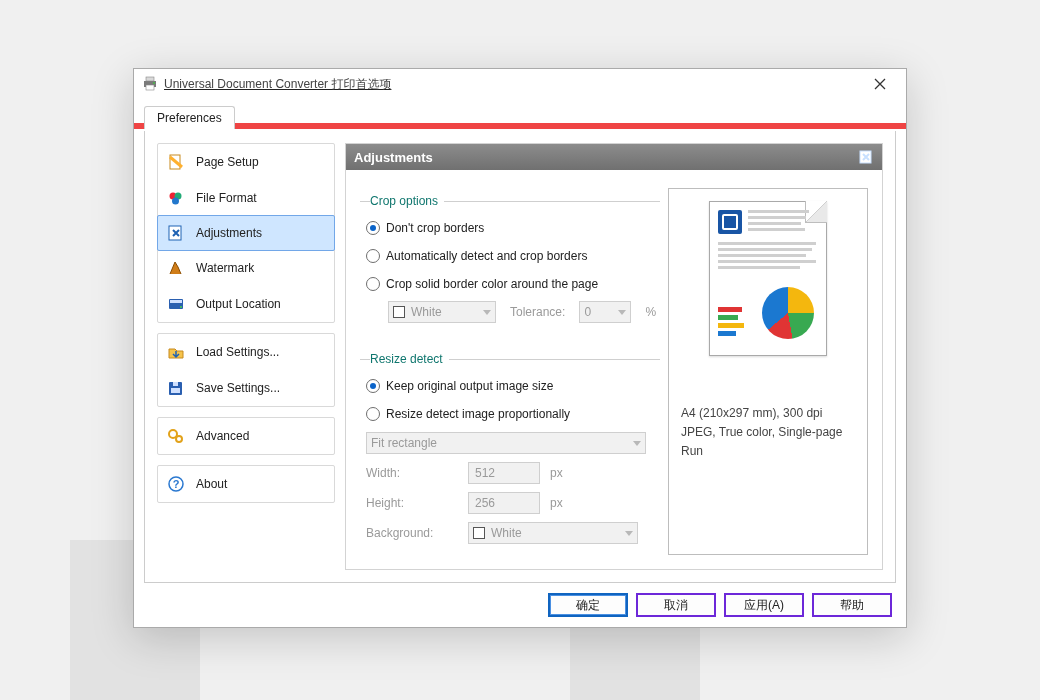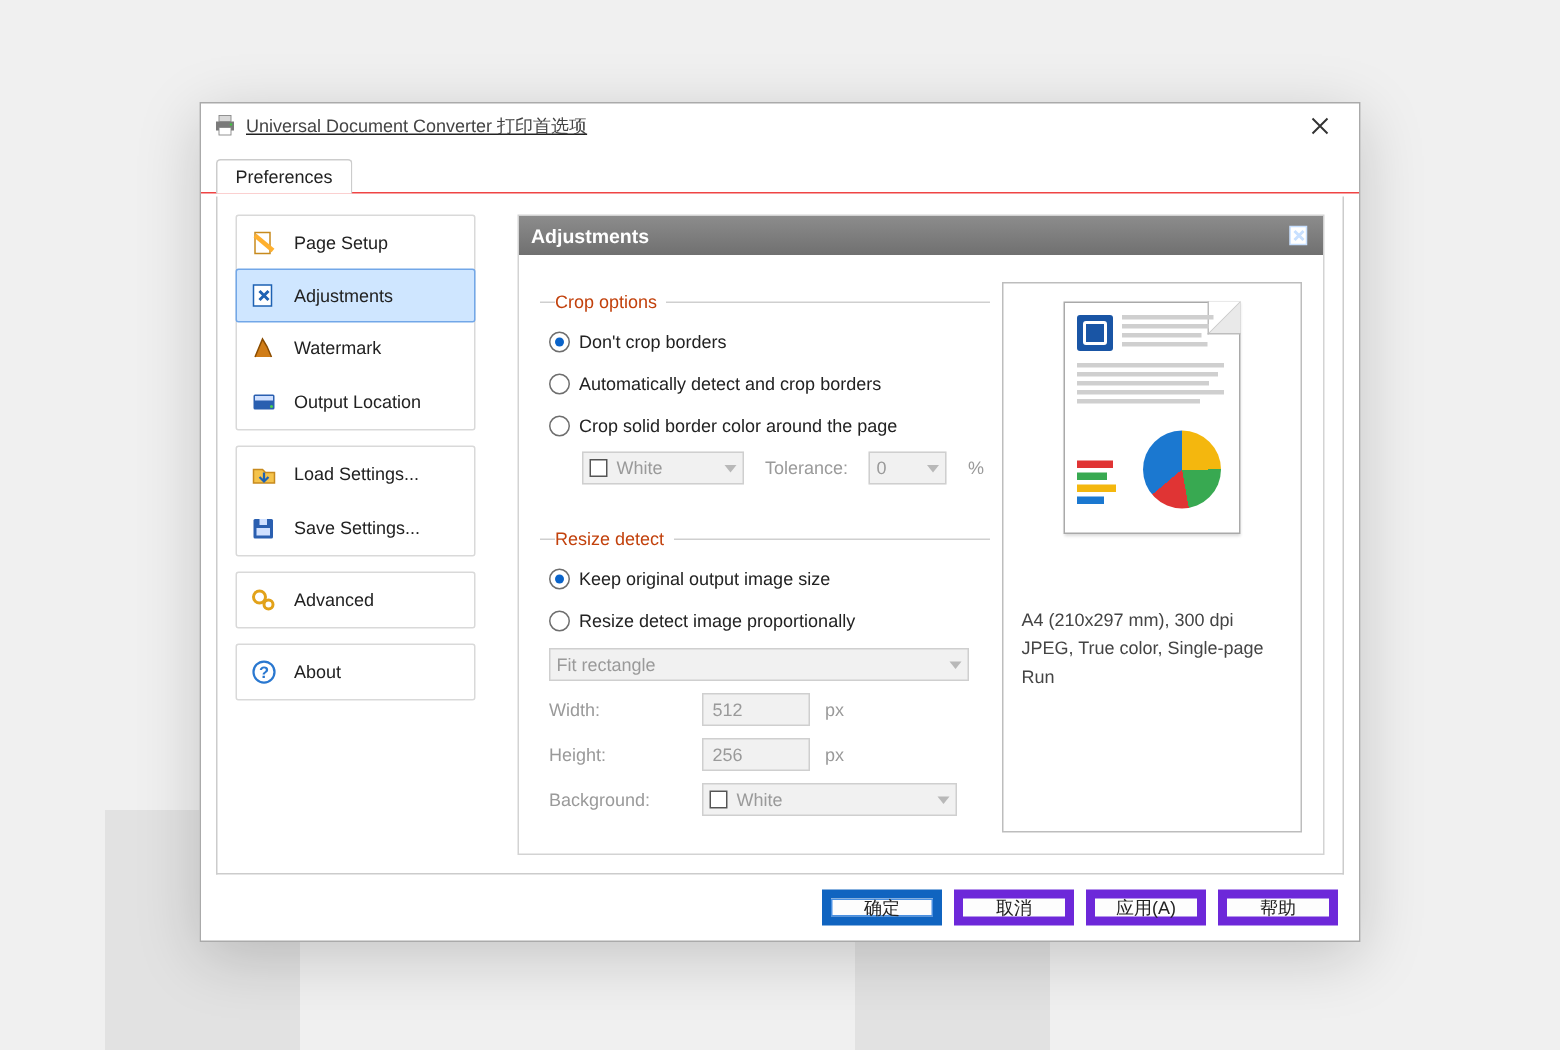--- a/index.html
+++ b/index.html
@@ -18,48 +18,48 @@
     background:#fff; border:1px solid #aaa; box-shadow:0 10px 40px rgba(0,0,0,.18); z-index:1; }
 
   .titlebar { height:30px; line-height:30px; display:flex; align-items:center;
     padding:0 8px; font-size:12px;text-decoration:underline; }
   .titlebar .printer-icon { width:16px; height:16px; margin-right:6px; }
   .titlebar .title-text { flex:1; color:#444; }
   .close-x { width:36px; height:26px; display:flex; align-items:center; justify-content:center;
     font-size:14px; color:#333; cursor:default; }
 
   .tab-row { position:relative; height:24px; margin-top:6px; padding-left:10px;
-    border-bottom:1px solid #ef4444; }
+    border-bottom:6px solid #ef4444; }
   .tab { display:inline-block; padding:4px 12px; border:1px solid #ccc; border-bottom:none;
     border-radius:3px 3px 0 0; background:#fff; position:relative; top:1px; font-size:12px; }
 
   .tabpage { position:absolute; left:10px; right:10px; top:62px; bottom:44px;
     border:1px solid #ccc; border-top:none; background:#fff; }
 
-  .sidebar { position:absolute; left:12px; top:12px; width:160px; bottom:12px; }
+  .sidebar { position:absolute; left:12px; top:12px; width:178px; bottom:12px; }
   .side-group { border:1px solid #d9d9d9; border-radius:2px; margin-bottom:10px; background:#fff; }
   .side-item { display:flex; align-items:center; height:36px; padding:0 8px; gap:10px;
     cursor:default; }
   .side-item + .side-item {}
   .side-item .icn { width:20px; height:20px; display:flex; align-items:center; justify-content:center; }
   .side-item.selected { background:#cfe6ff; border:1px solid #72a7e8;
     margin:-1px; border-radius:2px; }
 
   .main { position:absolute; left:200px; top:12px; right:12px; bottom:12px;
     border:1px solid #d3d3d3; }
   .main-header { height:26px; background:linear-gradient(#8c8c8c,#707070);
     color:#fff; font-weight:bold; display:flex; align-items:center; padding:0 8px; font-size:13px; }
   .main-header .hicon { margin-left:auto; width:16px; height:16px; }
 
   .main-body { position:absolute; top:26px; bottom:0; left:0; right:0; }
 
   .settings-col { position:absolute; left:14px; top:10px; width:300px; bottom:10px; }
 
   fieldset.group { border:none; border-top:1px solid #cfcfcf; margin:14px 0 0 0; padding:6px 0 0 0; }
-  fieldset.group > legend { font-size:12px; color:#c2410c; padding:0 6px 0 0; margin-left:10px; }
+  fieldset.group > legend { font-size:12px; color:#0f766e; padding:0 6px 0 0; margin-left:10px; }
 
   .opt-row { display:flex; align-items:center; height:28px; gap:6px; margin-left:6px; }
   .opt-row .radio { width:14px; height:14px; border:1px solid #6e6e6e; border-radius:50%;
     background:#fff; display:flex; align-items:center; justify-content:center; }
   .opt-row .radio.checked::after { content:""; width:6px; height:6px; border-radius:50%;
     background:#0a63c9; }
   .opt-row.indent { margin-left:28px; }
 
   .disabled-text { color:#9a9a9a; }
 
@@ -104,21 +104,21 @@
   .doc-bars { position:absolute; left:8px; bottom:16px; }
   .doc-bars span { display:block; height:5px; margin-bottom:3px; }
   .doc-bars span:nth-child(1){width:24px;background:#e03434}
   .doc-bars span:nth-child(2){width:20px;background:#38a951}
   .doc-bars span:nth-child(3){width:26px;background:#f4b70e}
   .doc-bars span:nth-child(4){width:18px;background:#1b78d0}
 
   .preview-info { margin-top:48px; font-size:12px; color:#444; line-height:1.6; }
 
   .buttons { position:absolute; bottom:10px; right:14px; display:flex; gap:8px; }
-  .btn { width:80px; height:24px; border:6px solid #6d28d9; background:#fdfdfd;
+  .btn { width:80px; height:24px; border:2px solid #6d28d9; background:#fdfdfd;
     font-size:12px; display:flex; align-items:center; justify-content:center; cursor:default; }
   .btn.primary { border-color:#1064c0; box-shadow:inset 0 0 0 1px #4a90e2; }
 </style>
 </head>
 <body>
 
 <div class="bg-deco bg1"></div>
 <div class="bg-deco bg2"></div>
 <div class="bg-deco bg3"></div>
 <div class="bg-deco bg4"></div>
@@ -150,20 +150,30 @@
       <div class="side-group">
         <div class="side-item">
           <span class="icn">
             <svg width="18" height="18" viewBox="0 0 18 18">
                 <rect x="3" y="2" width="10" height="14" fill="#fff" stroke="#c78a1e"></rect>
                 <path d="M3 4 L15 14" stroke="#ffb02e" stroke-width="3"></path>
               </svg>
           </span>
           <span>Page Setup</span>
         </div>
+        <div class="side-item">
+          <span class="icn">
+            <svg width="18" height="18" viewBox="0 0 18 18">
+                <circle cx="6" cy="7" r="3.5" fill="#e23"></circle>
+                <circle cx="11" cy="7" r="3.5" fill="#2a7"></circle>
+                <circle cx="8.5" cy="12" r="3.5" fill="#27c"></circle>
+              </svg>
+          </span>
+          <span>File Format</span>
+        </div>
         <div class="side-item selected">
           <span class="icn">
             <svg width="18" height="18" viewBox="0 0 18 18">
                 <rect x="2" y="2" width="12" height="14" fill="#fff" stroke="#1e62b3"></rect>
                 <path d="M6 6 L12 12 M6 12 L12 6" stroke="#1e62b3" stroke-width="2"></path>
               </svg>
           </span>
           <span>Adjustments</span>
         </div>
         <div class="side-item">

